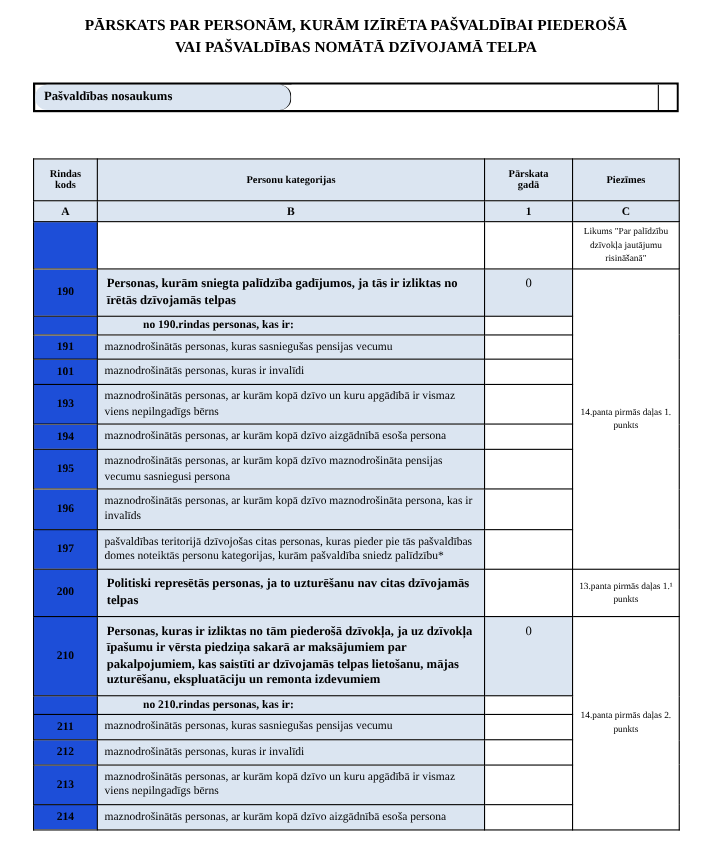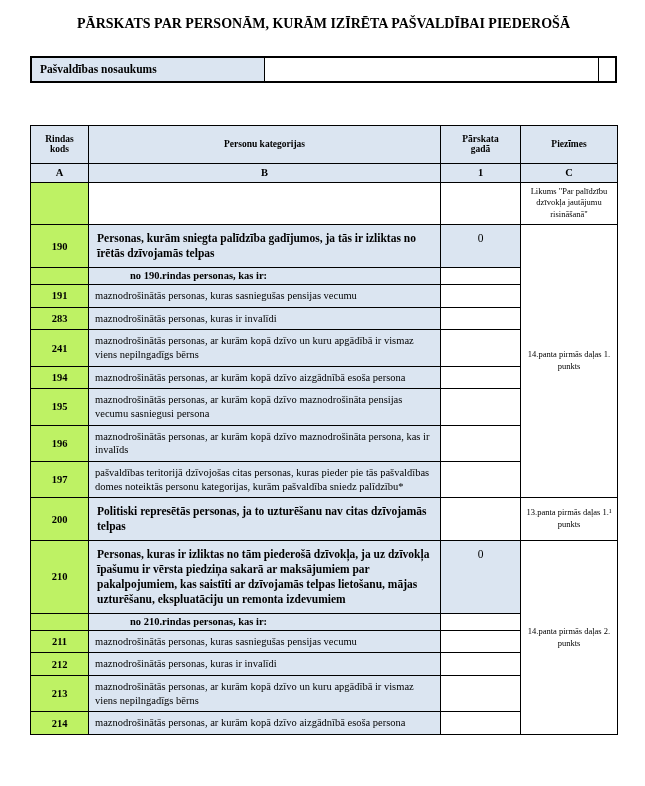--- a/index.html
+++ b/index.html
@@ -30,20 +30,21 @@
     width: 587px;
   }
   .muni-label {
     background: #dbe5f1;
     width: 233px;
     border-right: 1px solid #000;
     font-weight: bold;
     font-size: 11.5px;
     padding: 5px 8px 0 8px;
     white-space: nowrap;
+    border-radius: 11px;
   }
   .muni-input {
     flex: 1;
     min-width: 0;
     border: none;
     outline: none;
     background: #fff;
     font-family: "Liberation Serif", serif;
     font-size: 11.5px;
     padding: 0 6px;
@@ -78,21 +79,21 @@
     font-weight: bold;
     height: 19px;
     text-align: center;
     vertical-align: middle;
   }
   td.code-cell {
     text-align: center;
     vertical-align: middle;
     font-weight: bold;
     font-size: 10.5px;
-    background: #bef264;
+    background: #1d4ed8;
     padding: 2px;
   }
   td.cat-cell {
     background: #dbe5f1;
     font-size: 10.5px;
     line-height: 1.3;
     padding: 4px 6px;
     vertical-align: middle;
   }
   td.cat-cell.main {
@@ -127,20 +128,21 @@
     padding: 3px 5px;
   }
 </style>
 </head>
 <body>
 
 <div class="page">
 
   <div class="title">
     <div>PĀRSKATS PAR PERSONĀM, KURĀM IZĪRĒTA PAŠVALDĪBAI PIEDEROŠĀ</div>
+    <div>VAI PAŠVALDĪBAS NOMĀTĀ DZĪVOJAMĀ TELPA</div>
   </div>
 
   <div class="muni-box">
     <div class="muni-label">Pašvaldības nosaukums</div>
     <input class="muni-input" type="text" value="" style="">
     <div class="muni-end"></div>
   </div>
 
   <table class="report">
     <colgroup>
@@ -180,26 +182,26 @@
           <td class="code-cell"></td>
           <td class="cat-cell subheader">no 190.rindas personas, kas ir:</td>
           <td class="val-cell"></td>
         </tr>
         <tr>
           <td class="code-cell">191</td>
           <td class="cat-cell sub">maznodrošinātās personas, kuras sasniegušas pensijas vecumu</td>
           <td class="val-cell"></td>
         </tr>
         <tr>
-          <td class="code-cell">283</td>
+          <td class="code-cell">101</td>
           <td class="cat-cell sub">maznodrošinātās personas, kuras ir invalīdi</td>
           <td class="val-cell"></td>
         </tr>
         <tr>
-          <td class="code-cell">241</td>
+          <td class="code-cell">193</td>
           <td class="cat-cell sub">maznodrošinātās personas, ar kurām kopā dzīvo un kuru apgādībā ir vismaz viens nepilngadīgs bērns</td>
           <td class="val-cell"></td>
         </tr>
         <tr>
           <td class="code-cell">194</td>
           <td class="cat-cell sub">maznodrošinātās personas, ar kurām kopā dzīvo aizgādnībā esoša persona</td>
           <td class="val-cell"></td>
         </tr>
         <tr>
           <td class="code-cell">195</td>

